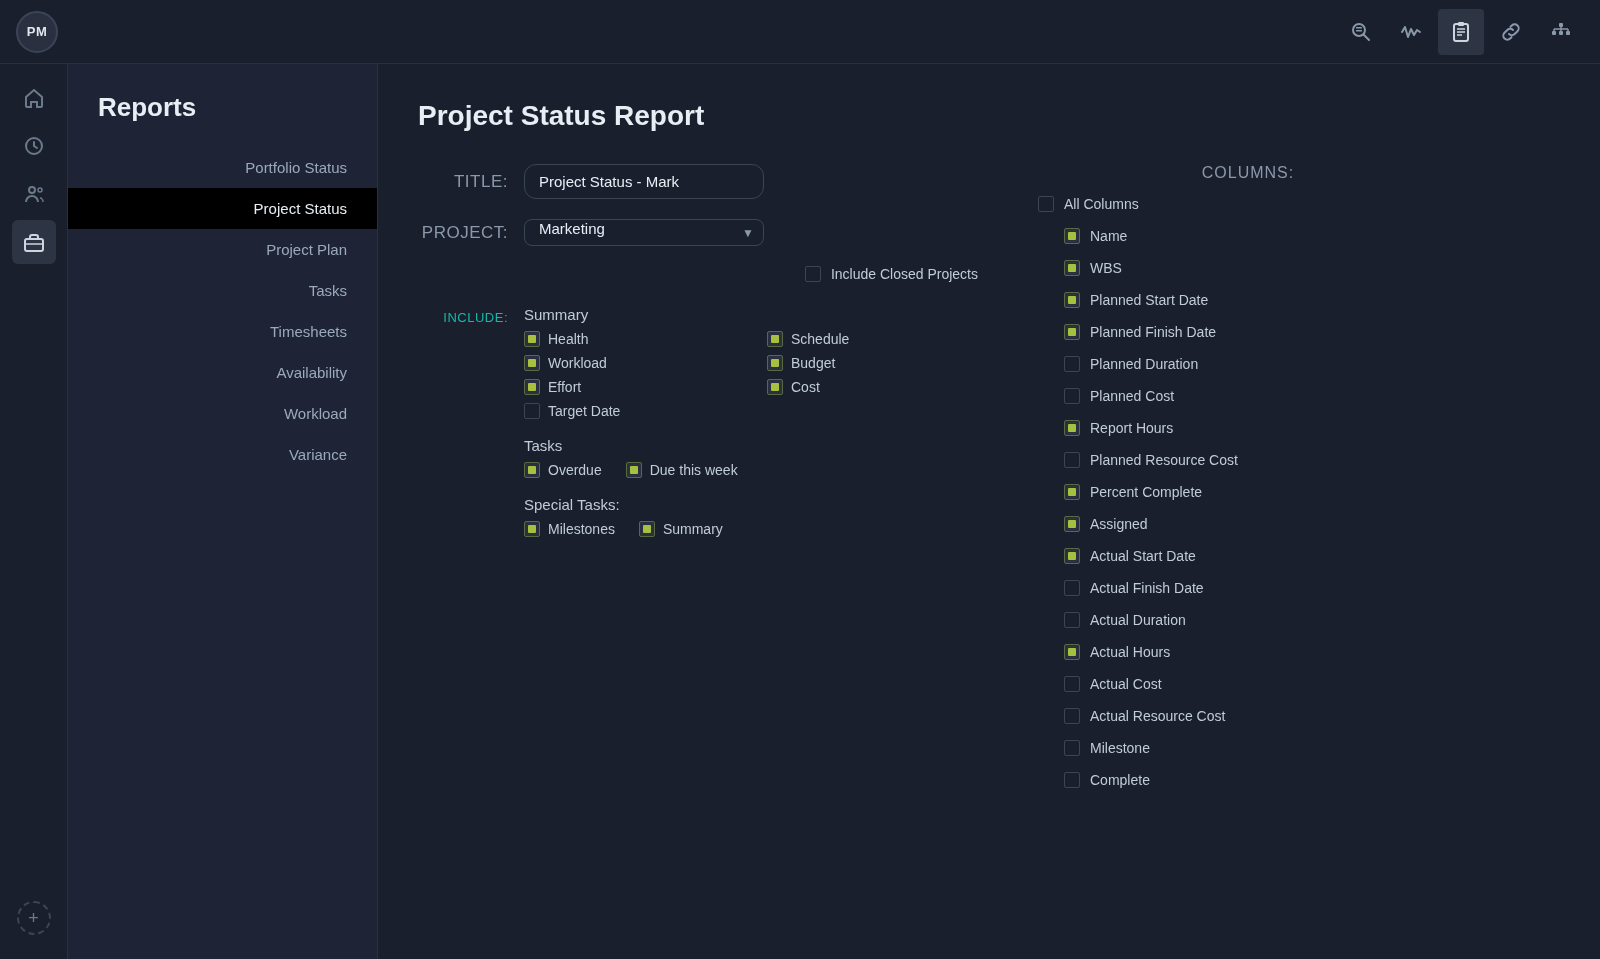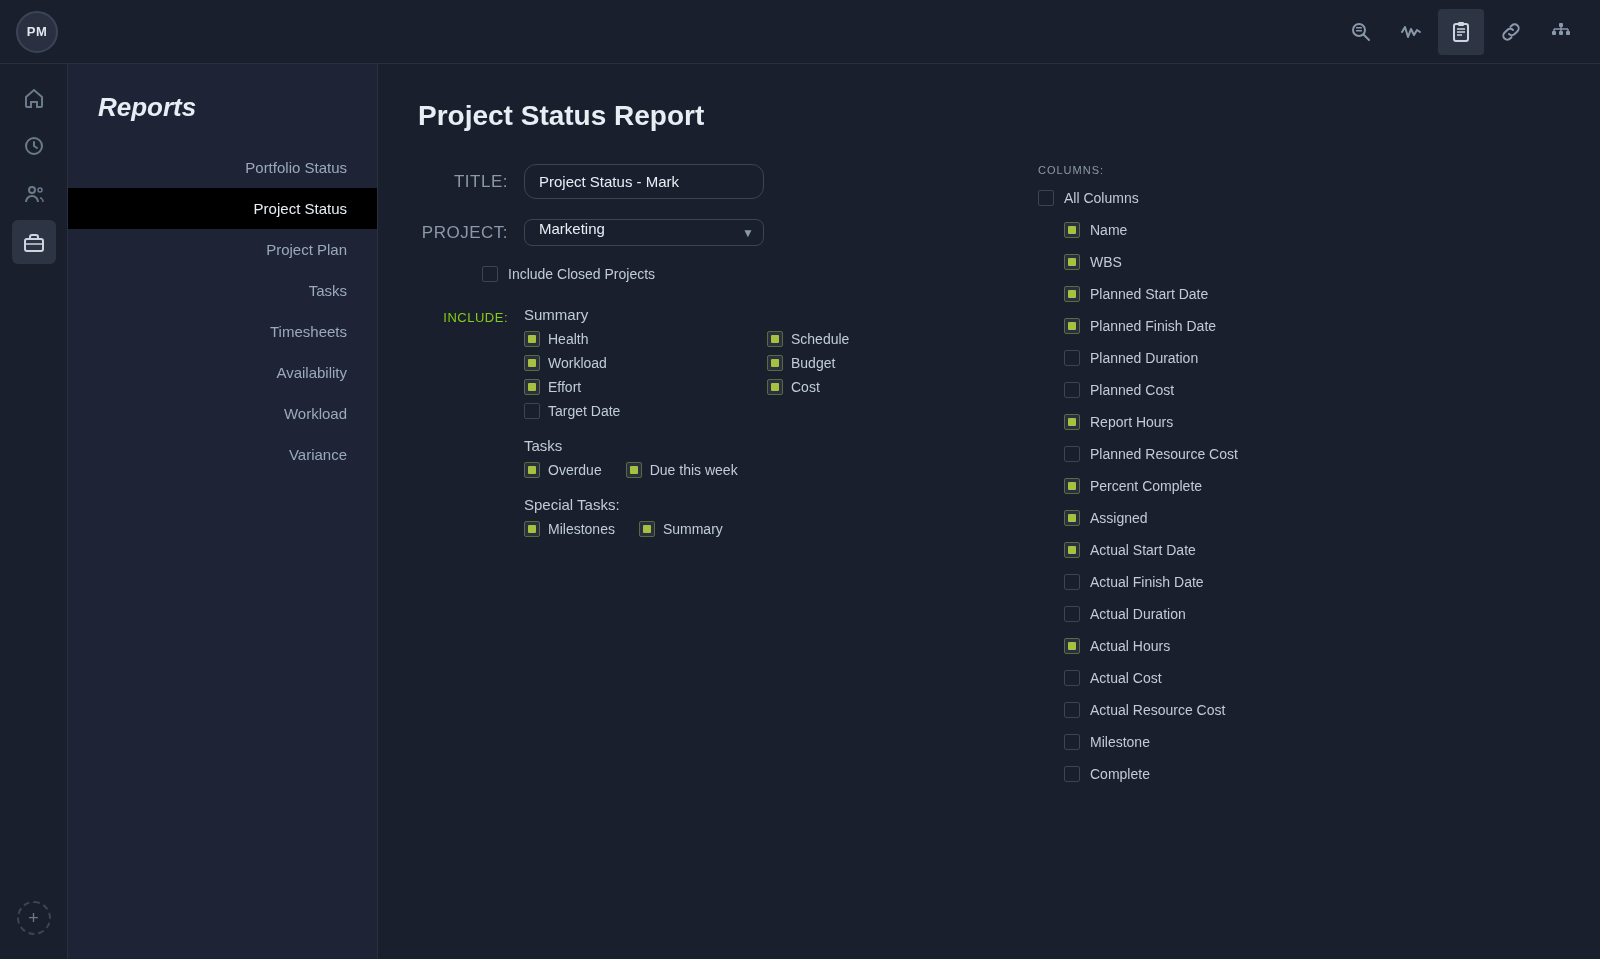--- a/index.html
+++ b/index.html
@@ -119,21 +119,20 @@
       display: flex;
       flex-direction: column;
       flex-shrink: 0;
       padding: 28px 0 0 0;
     }
     .sidebar-title {
       font-size: 26px;
       font-weight: 600;
       color: #e8eef4;
       padding: 0 30px 24px 30px;
-      font-style: italic;
     }
     .sidebar-menu {
       list-style: none;
     }
     .sidebar-menu-item {
       padding: 12px 30px;
       cursor: pointer;
       color: #9aaabb;
       font-size: 15px;
       transition: background 0.15s, color 0.15s;
@@ -223,22 +222,23 @@
       transform: translateY(-50%);
       color: #8a99aa;
       pointer-events: none;
       font-size: 12px;
     }
 
     
     .checkbox-row {
       display: flex;
       align-items: center;
-      margin-left: 64px;
+      margin-left: 112px;
       margin-bottom: 24px;
+      justify-content: flex-end;
     }
     .checkbox-custom {
       width: 16px;
       height: 16px;
       border: 1px solid #3a4555;
       background: #1a1f2e;
       display: inline-block;
       margin-right: 10px;
       flex-shrink: 0;
       border-radius: 2px;
@@ -249,21 +249,21 @@
     }
 
     
     .include-section {
       display: flex;
       margin-bottom: 24px;
     }
     .include-label {
       width: 90px;
       text-align: right;
-      color: #84cc16;
+      color: #14b8a6;
       font-size: 13px;
       letter-spacing: 0.5px;
       text-transform: uppercase;
       margin-right: 16px;
       flex-shrink: 0;
       padding-top: 4px;
     }
     .include-content {
       flex: 1;
     }
@@ -307,24 +307,25 @@
     }
     .item-text {
       color: #c0ccd8;
       font-size: 14px;
       white-space: nowrap;
     }
 
     
     .columns-label {
       color: #8a99aa;
-      font-size: 11px;
+      font-size: 16px;
       letter-spacing: 1px;
       text-transform: uppercase;
       margin-bottom: 14px;
+      text-align: center;
     }
     .columns-list {
       list-style: none;
       display: flex;
       flex-direction: column;
       gap: 16px;
     }
     .columns-list-item {
       display: flex;
       align-items: center;

